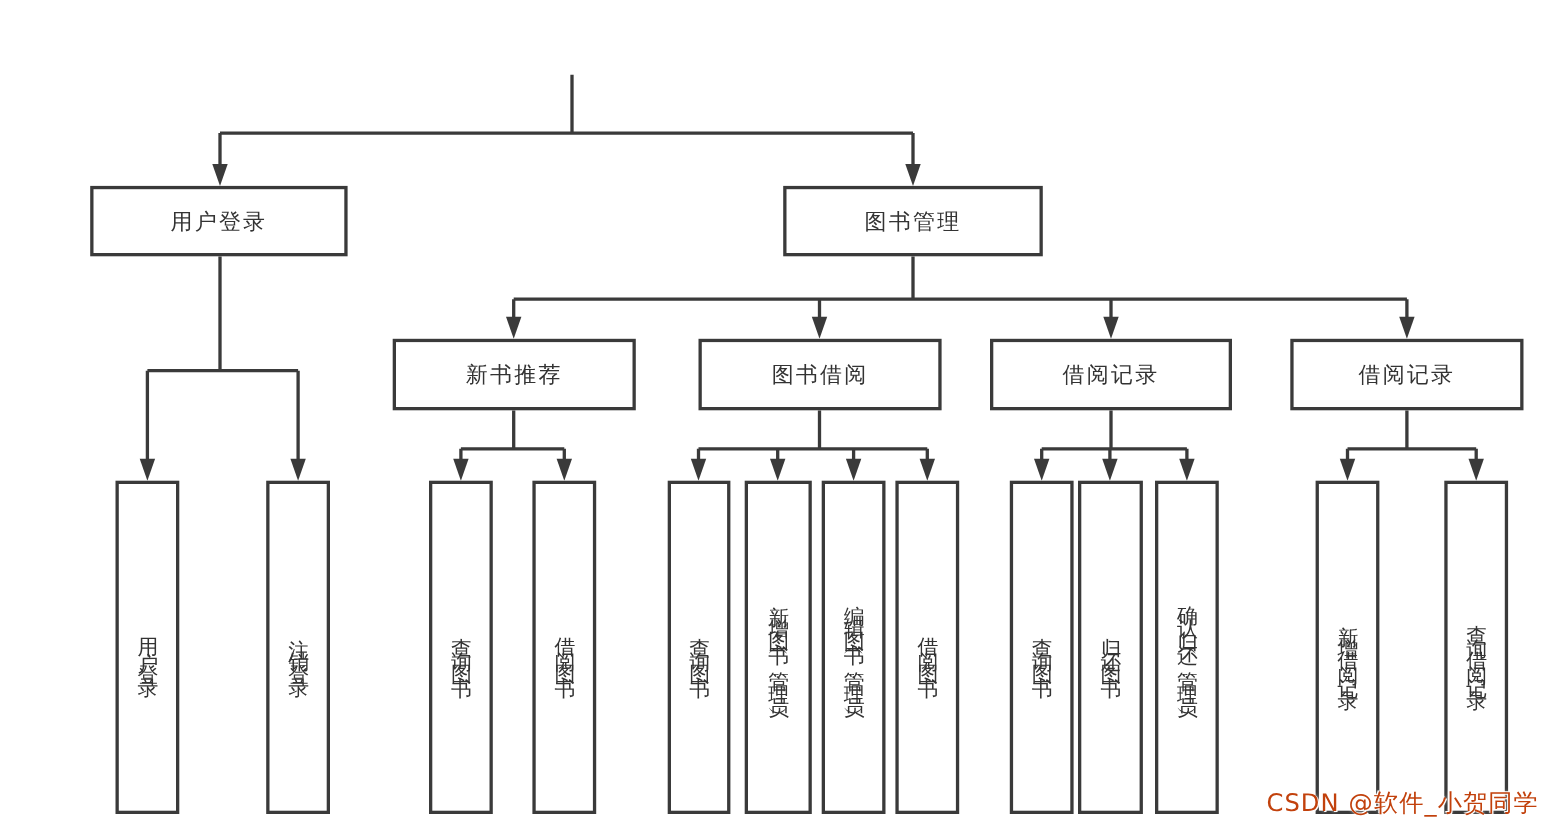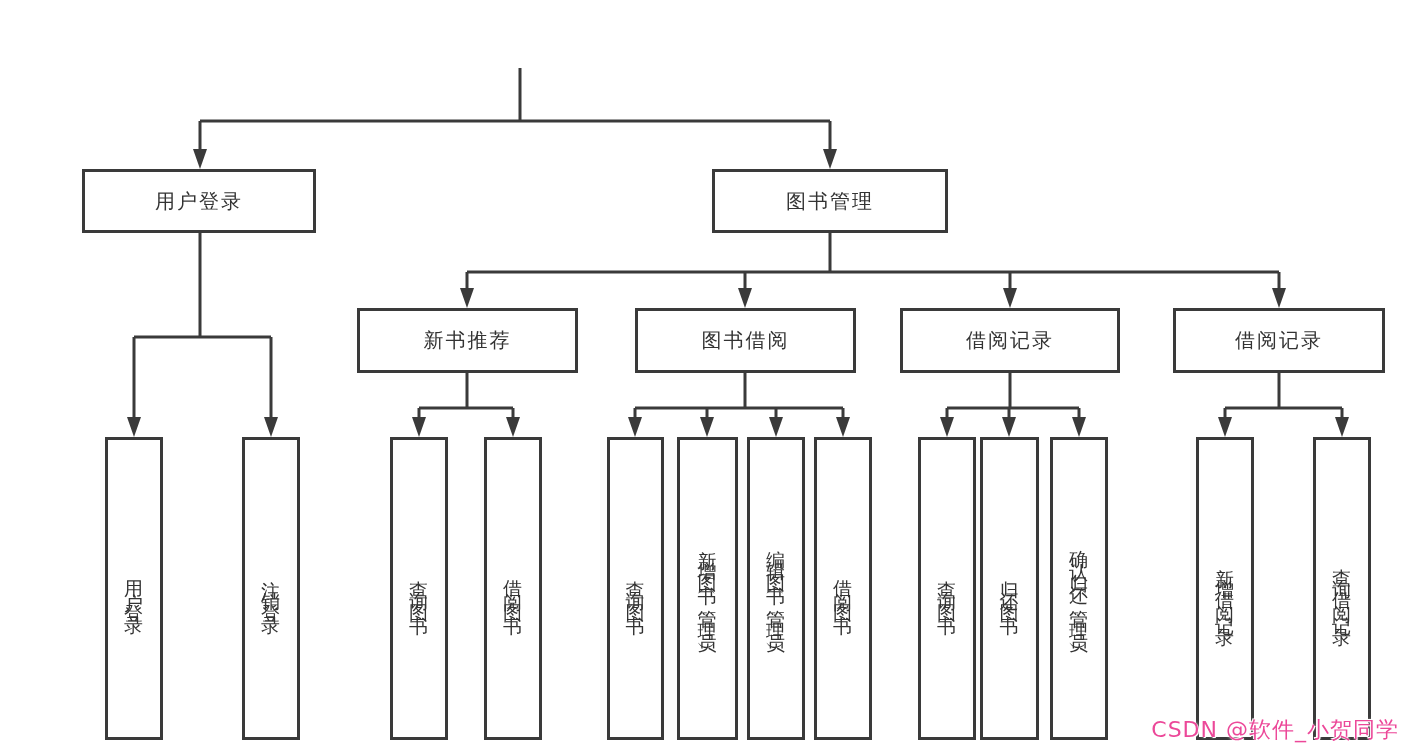--- a/index.html
+++ b/index.html
@@ -48,21 +48,21 @@
     line-height: 1;
     letter-spacing: 12px;
     color: #333333;
     white-space: nowrap;
   }
   .watermark {
     position: absolute;
     right: 6px;
     bottom: 2px;
     font-size: 22px;
-    color: #ec4899;
+    color: #c2410c;
     text-shadow: 0 0 3px #ffffff, 1px 1px 0 #ffffff, -1px -1px 0 #ffffff;
     z-index: 5;
     letter-spacing: 1px;
   }
 </style>
 </head>
 <body>
 
 <div class="canvas">
 

